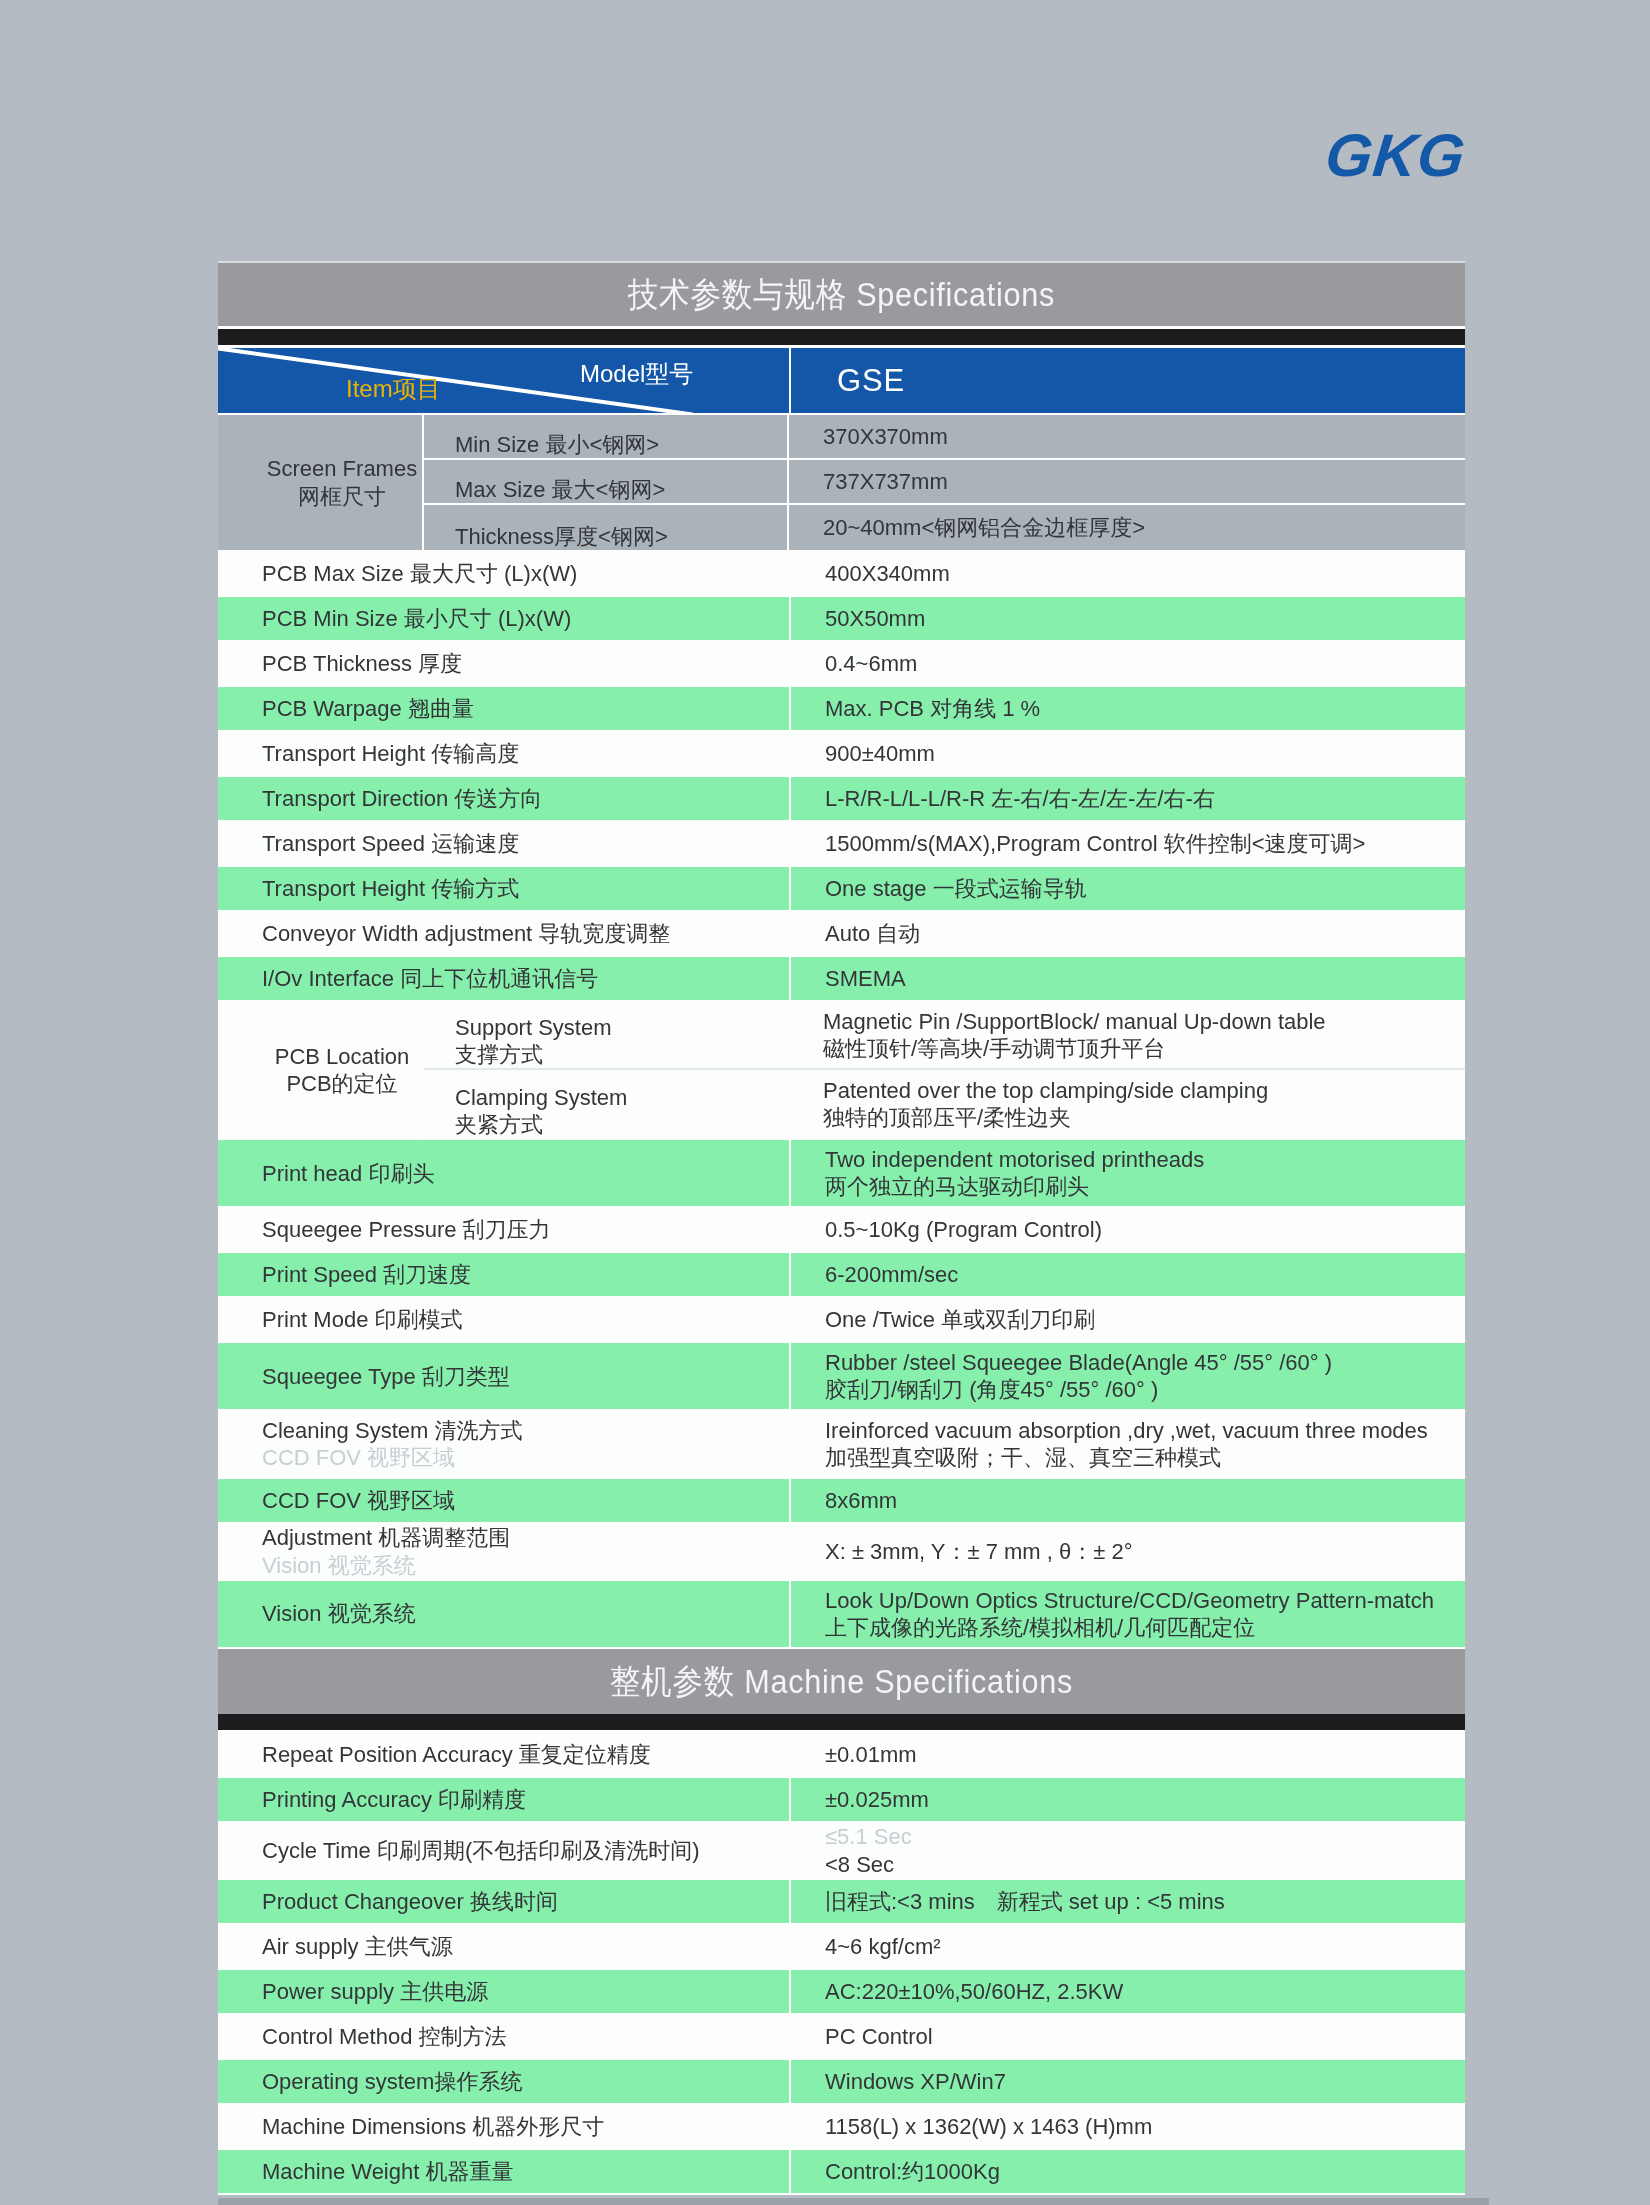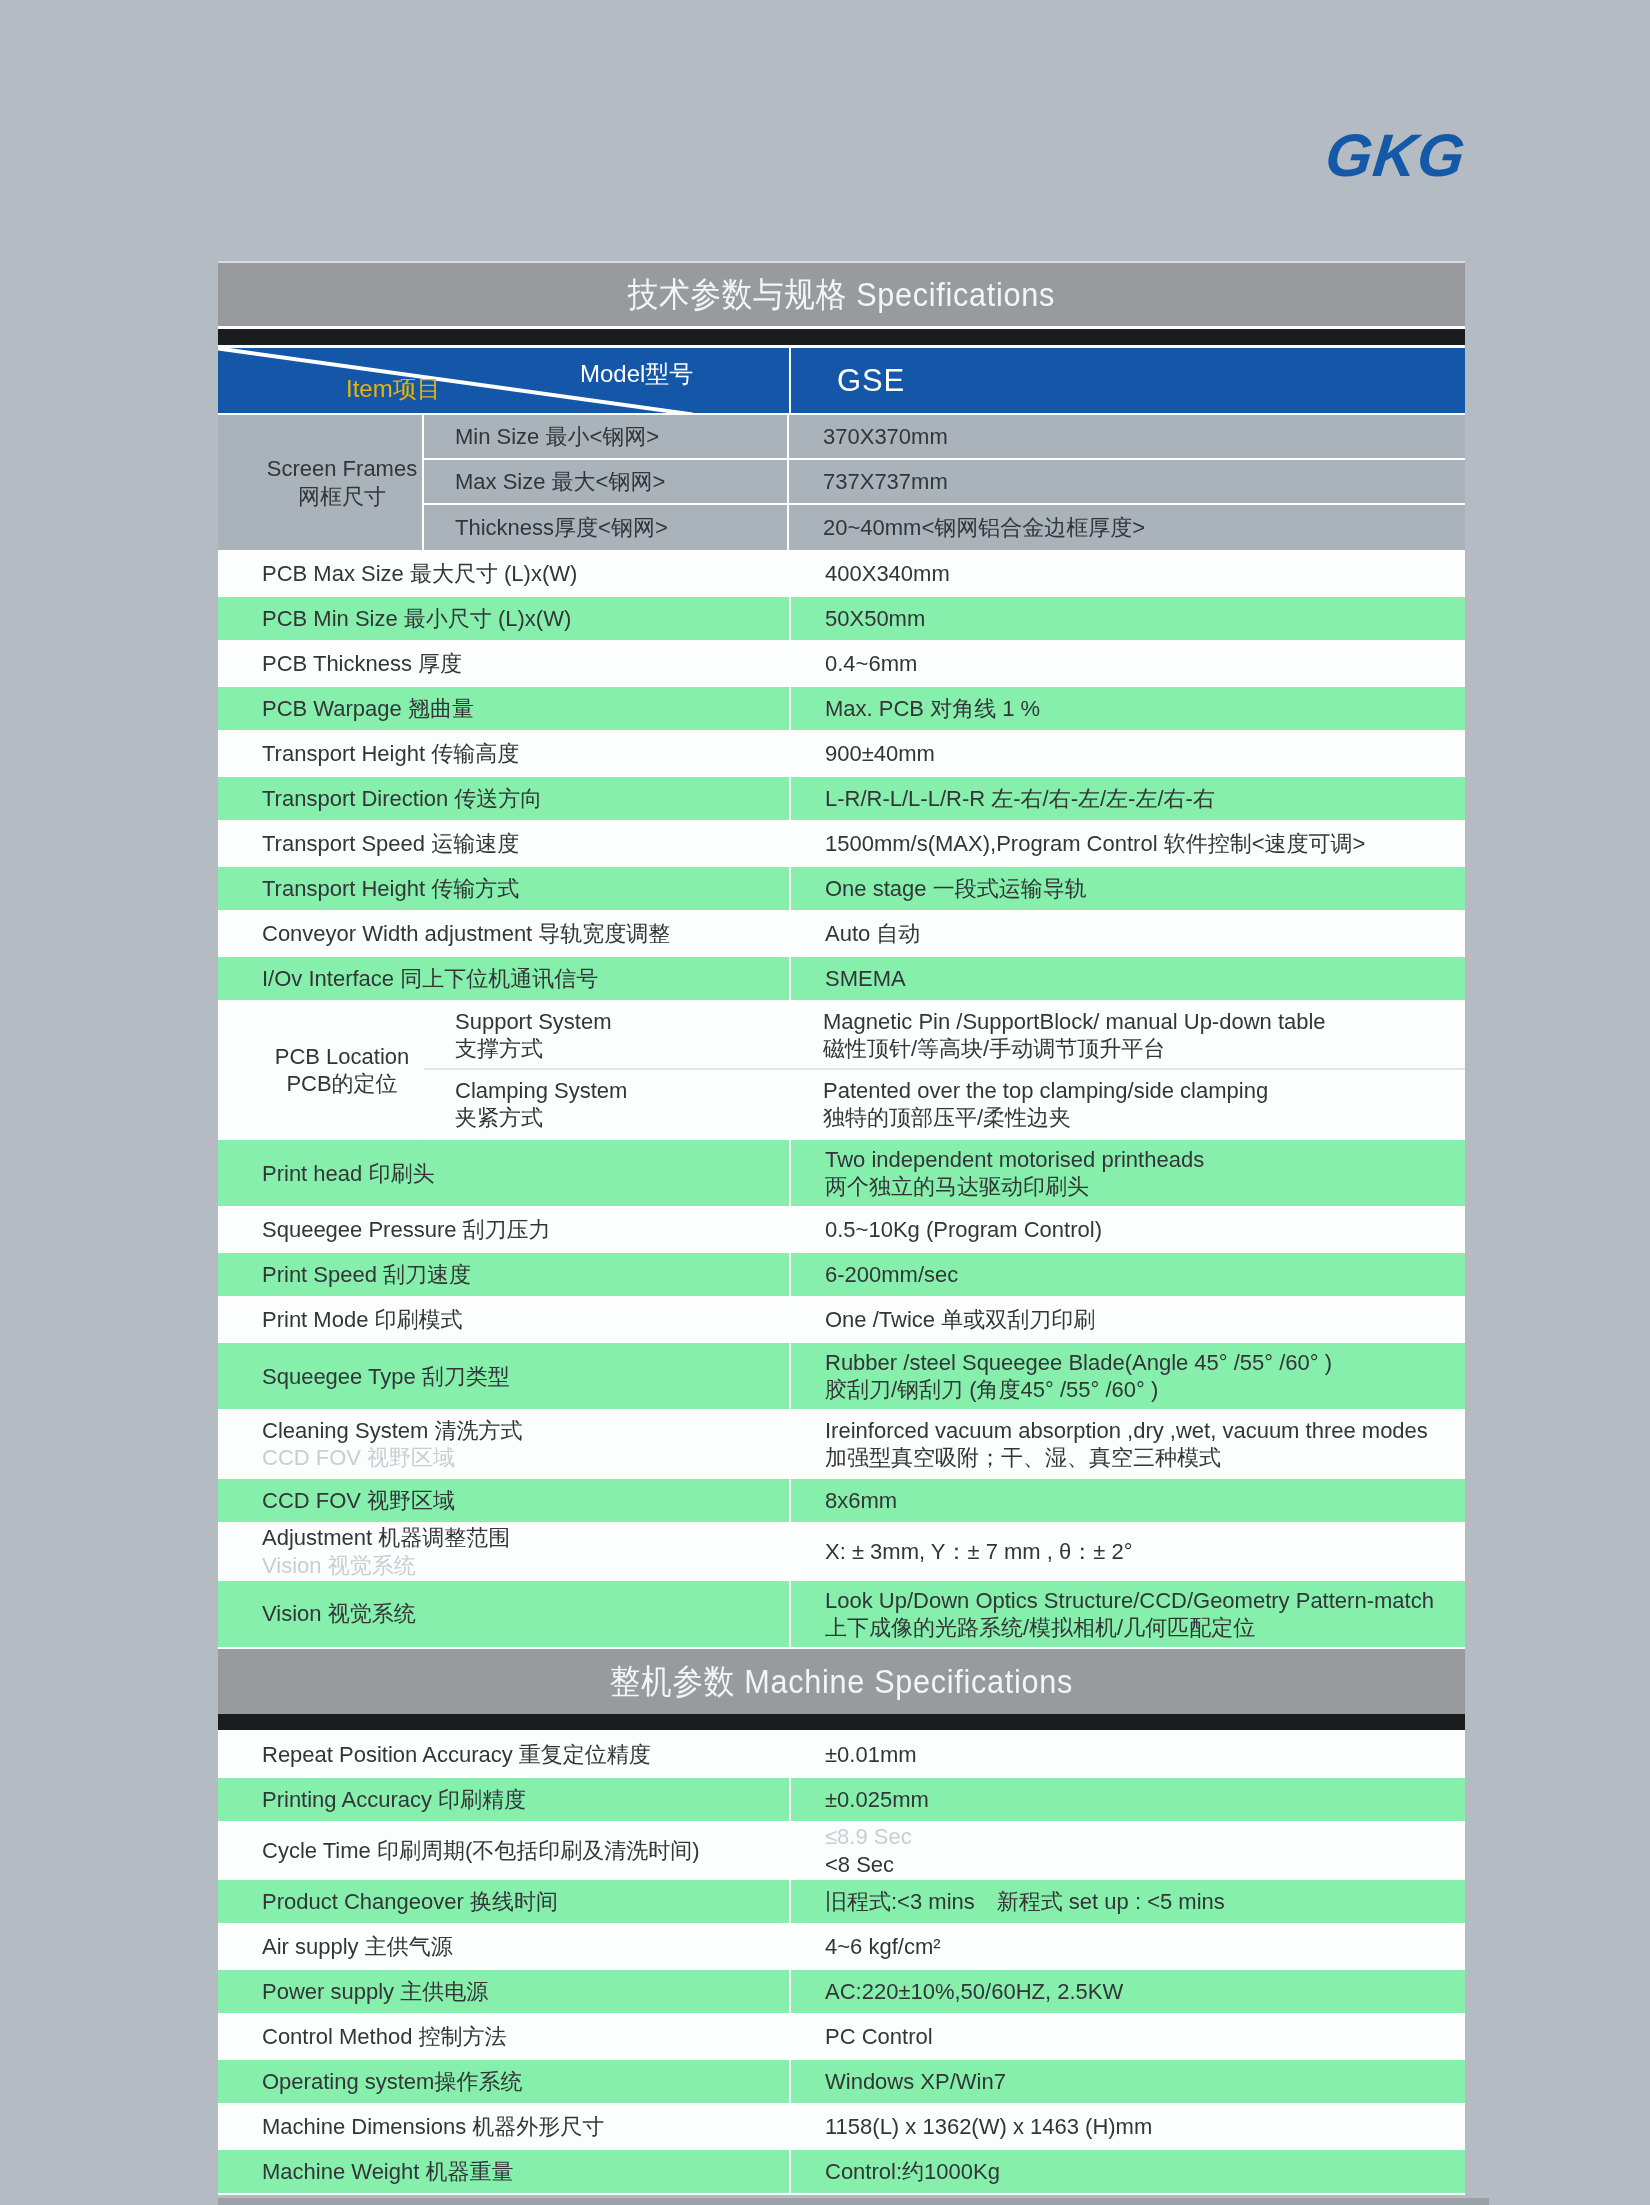--- a/index.html
+++ b/index.html
@@ -42,21 +42,21 @@
   
   .group{display:flex;border-bottom:2.4px solid #fefefe;box-sizing:border-box;}
   .group.row-gray{background:#aab2ba;}
   .group.row-white{background:#fcfdfd;}
   .group-label{width:206px;padding-left:44px;border-right:2.4px solid #fefefe;align-items:center;}
   .subrows{flex:1;display:flex;flex-direction:column;}
   .subrow{display:flex;min-height:45px;border-bottom:2.4px solid #fefefe;box-sizing:border-box;}
   .subrow.tall{min-height:68px;}
   .subrow:last-child{border-bottom:none;}
   .group.row-white .subrow{border-bottom-color:#e4e7e9;}
-  .sub-label{width:365px;padding-left:31px;border-right:2.4px solid #fefefe;}
+  .sub-label{width:365px;padding-left:31px;border-right:2.4px solid #fefefe;justify-content:flex-end;}
 
   .footer-bar{height:12px;background:#9aa1a7;width:1271px;margin-top:3.2px;}
 </style>
 </head>
 <body>
 
 <div class="logo">GKG</div>
 
 <div id="sheet">
 
@@ -322,21 +322,21 @@
         </div>
         <div class="cell value">
           <span>±0.025mm</span>
         </div>
       </div>
       <div class="row row-white">
         <div class="cell label">
           <span>Cycle Time 印刷周期(不包括印刷及清洗时间)</span>
         </div>
         <div class="cell value">
-          <span class="ghost">≤8.9 Sec</span>
+          <span class="ghost">≤5.1 Sec</span>
           <span>&lt;8 Sec</span>
         </div>
       </div>
       <div class="row row-gray">
         <div class="cell label">
           <span>Product Changeover 换线时间</span>
         </div>
         <div class="cell value">
           <span>旧程式:&lt;3 mins　新程式 set up : &lt;5 mins</span>
         </div>

